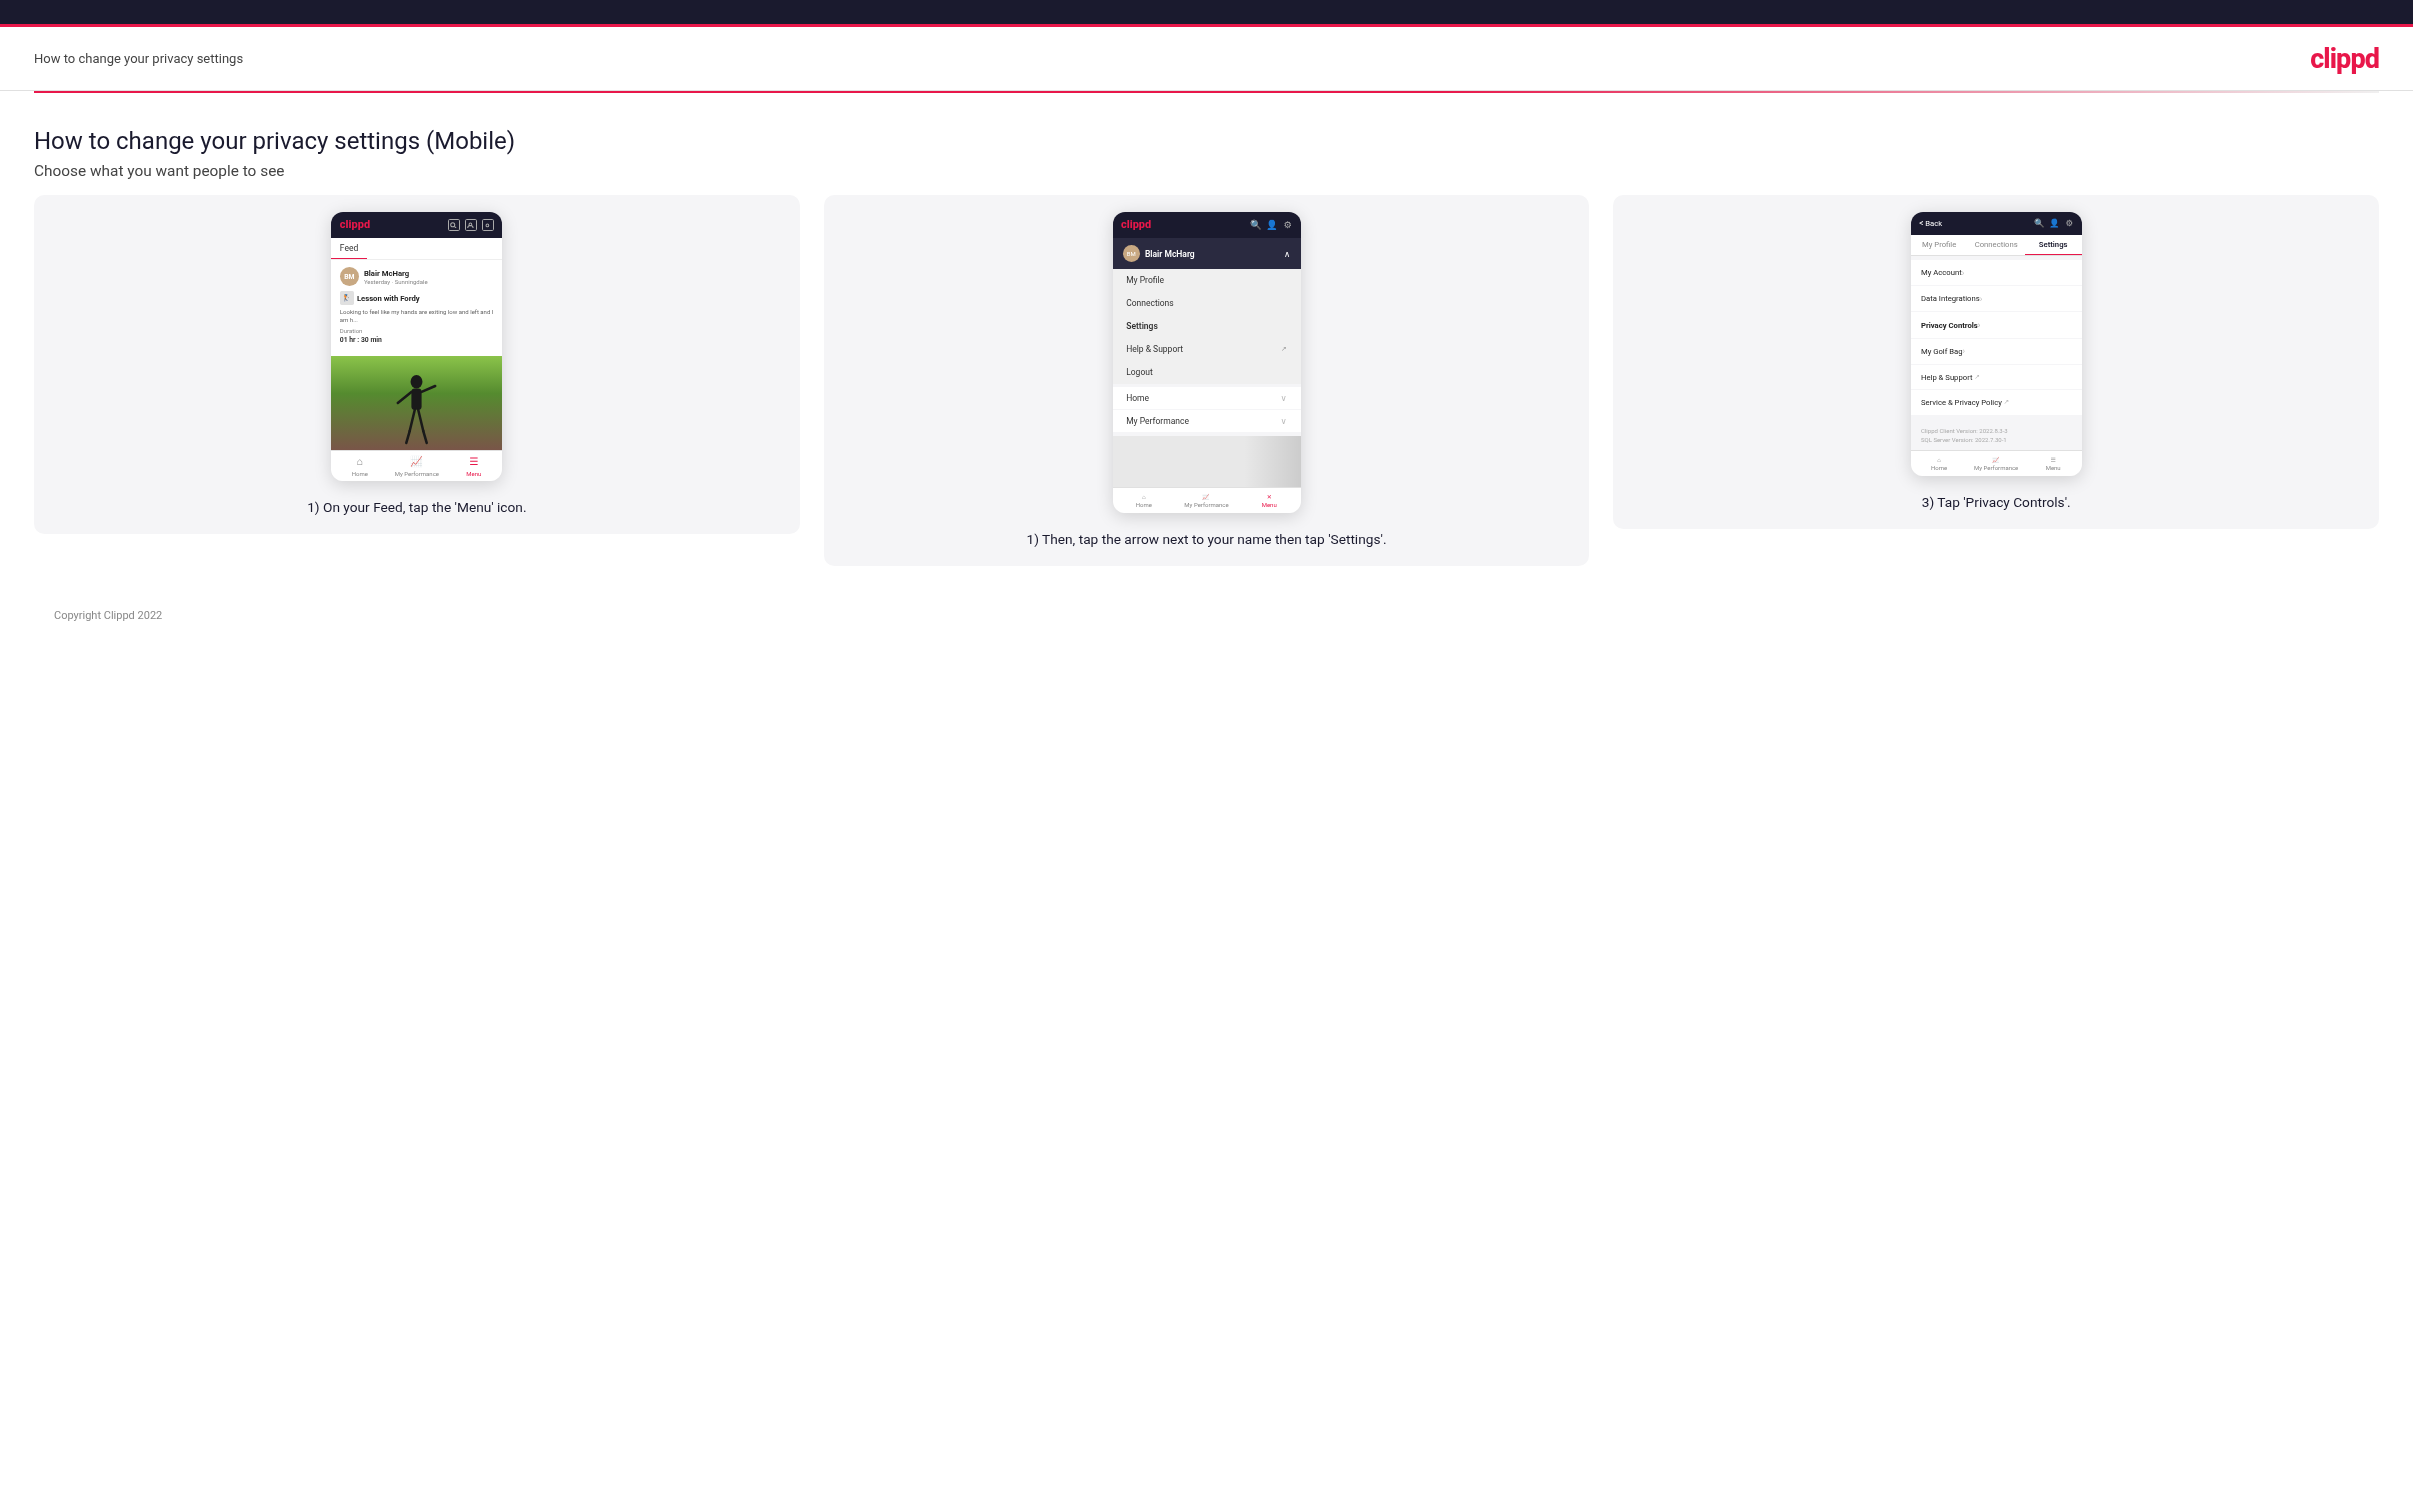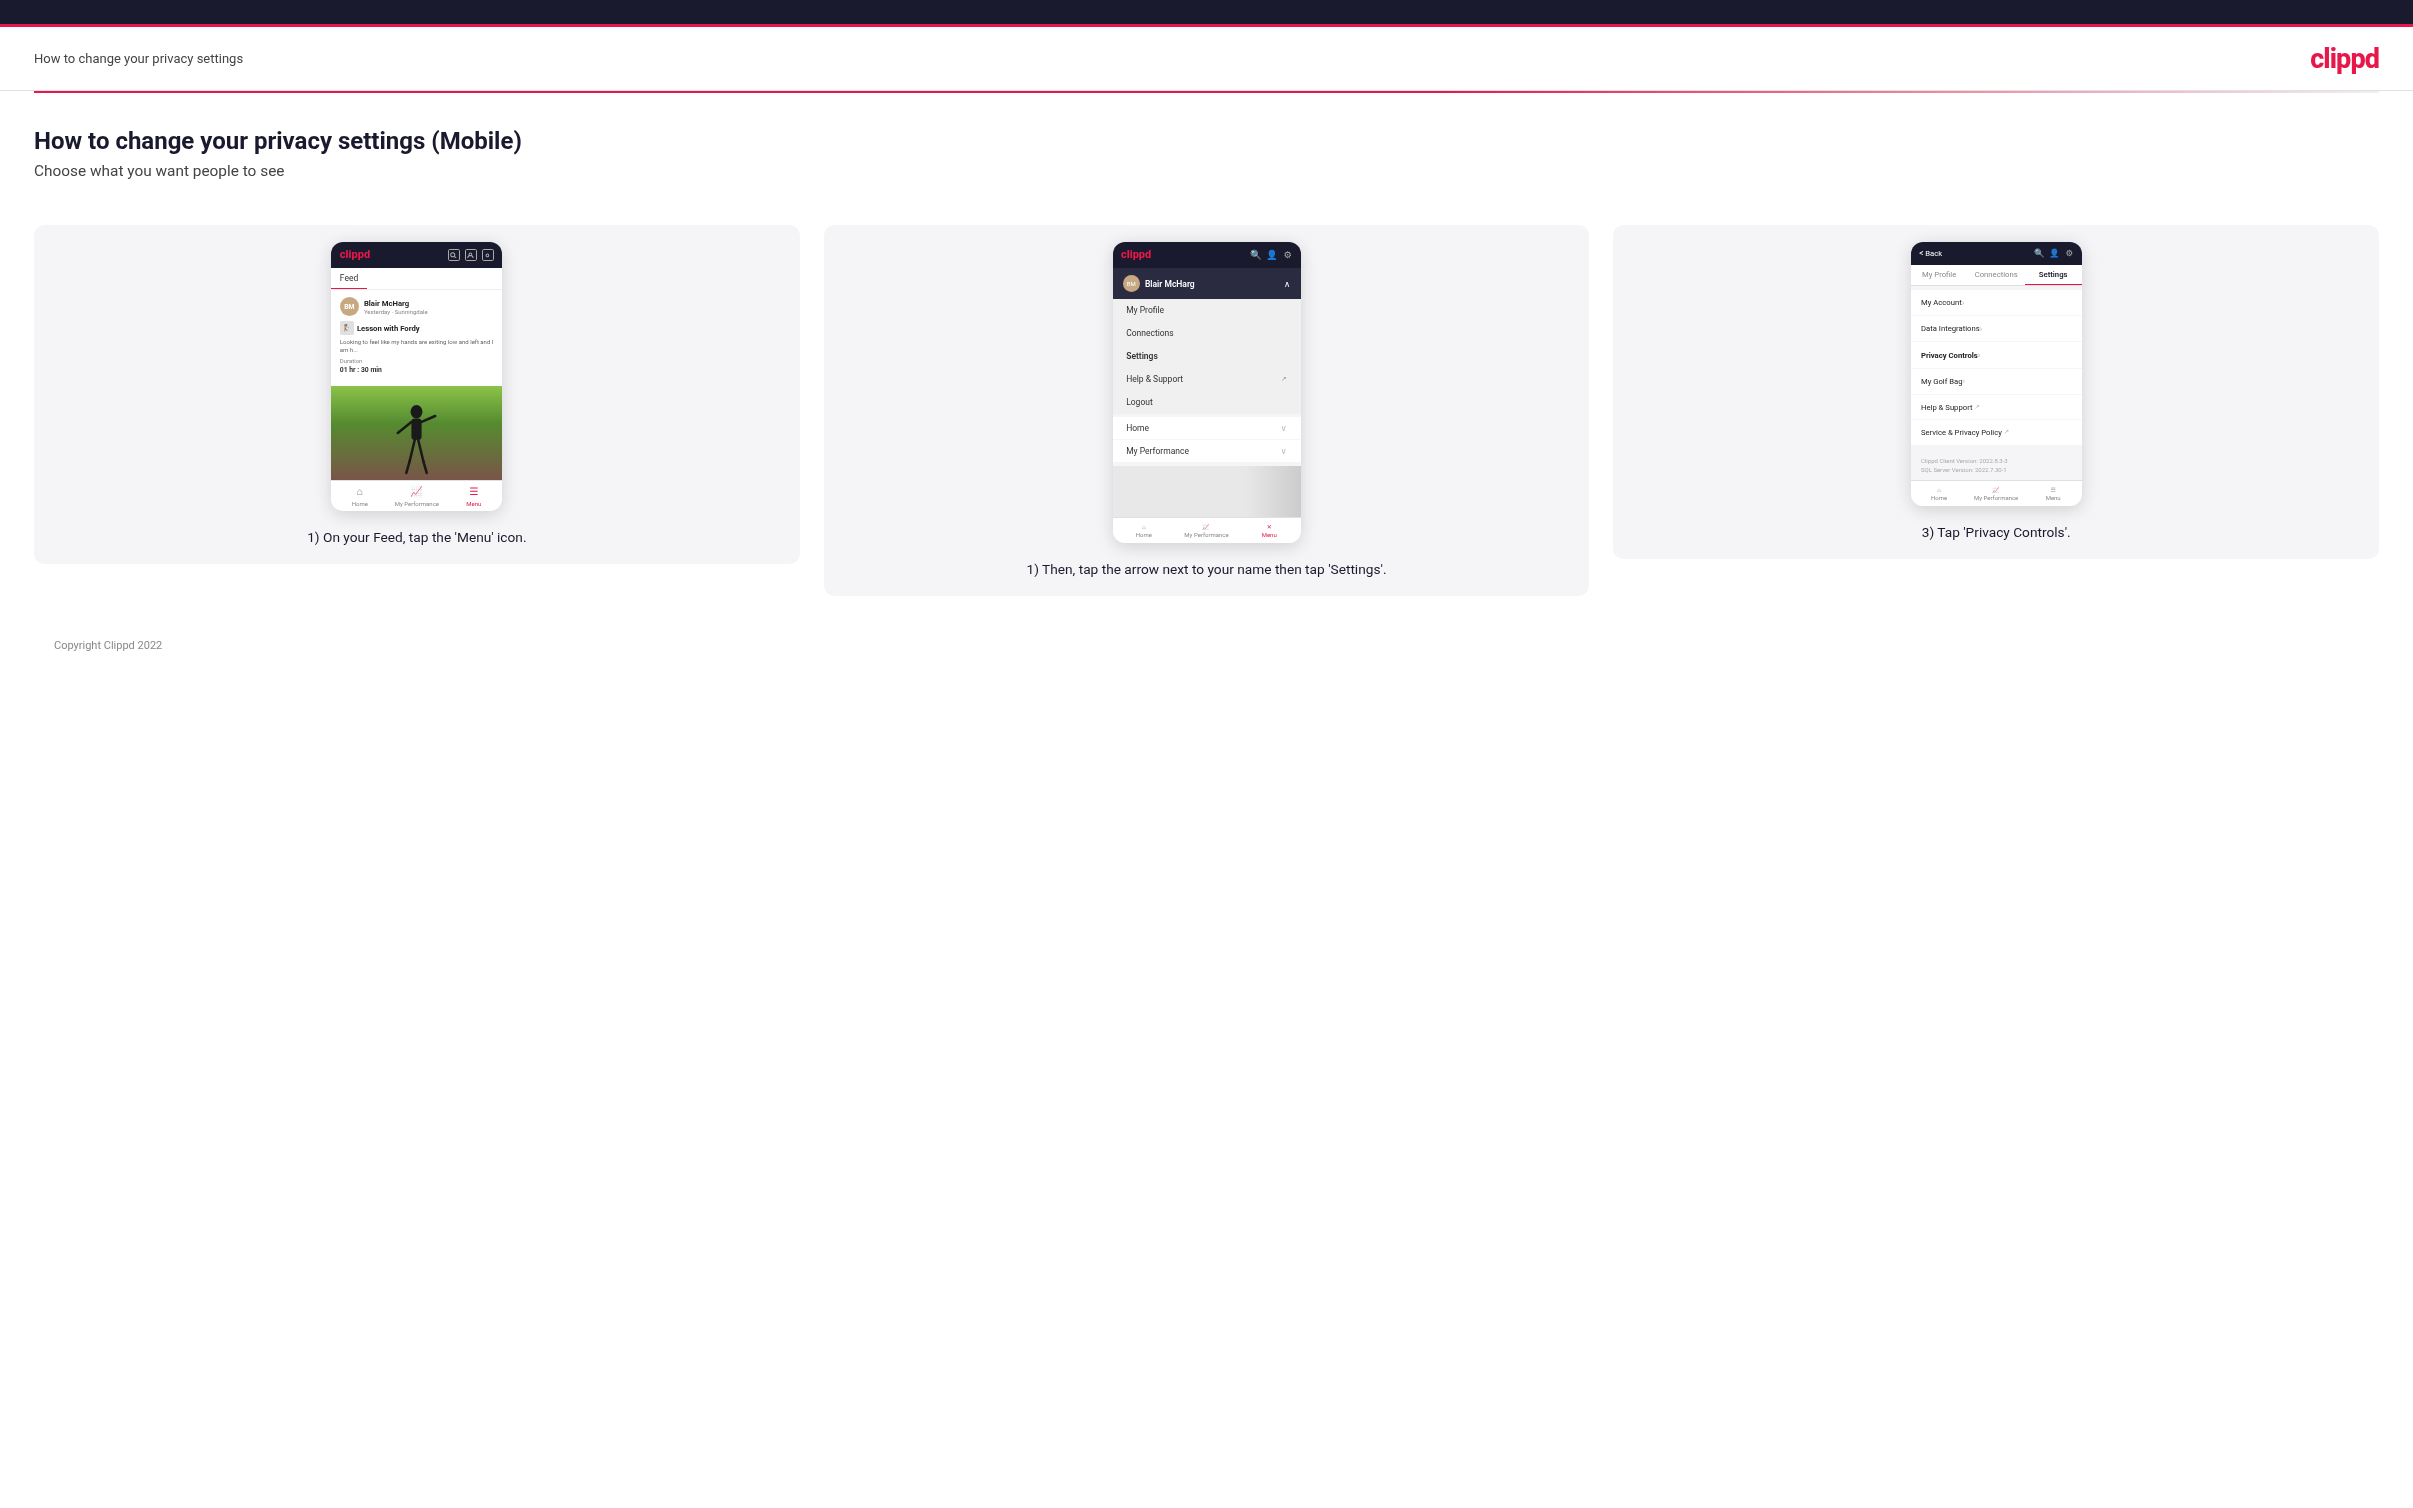--- a/index.html
+++ b/index.html
@@ -47,28 +47,28 @@
       background: linear-gradient(to right, #e8174a 60%, #f0f0f0 100%);
       margin: 0 34px;
     }
 
     
     .main {
       padding: 34px 34px 17px 34px;
     }
     .page-heading {
       font-size: 24px;
-      font-weight: 700;
+      font-weight: 400;
       color: #1a1a2e;
       margin-bottom: 6.8px;
     }
     .page-subheading {
       font-size: 15.4px;
       color: #444;
-      margin-bottom: 45px;
+      margin-bottom: 15px;
     }
 
     
     .steps {
       display: flex;
       gap: 24px;
       align-items: flex-start;
     }
 
     .step-card {

